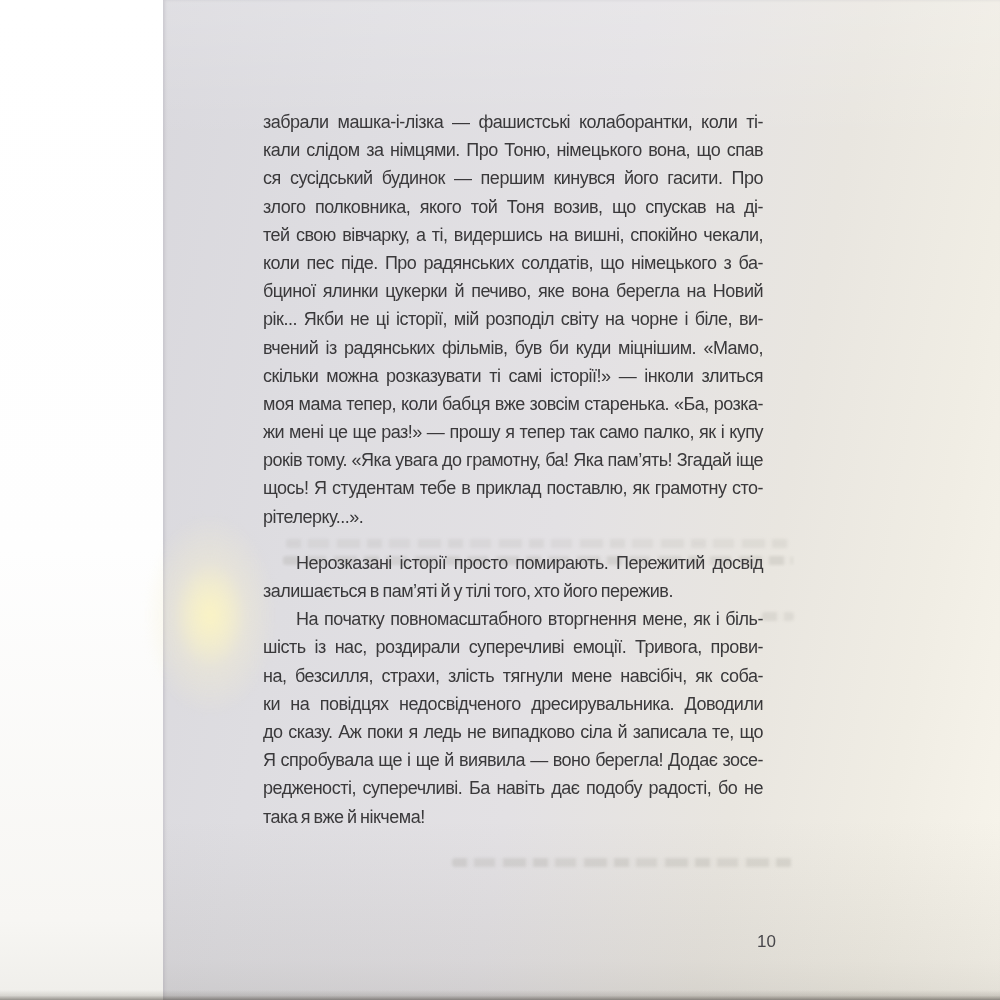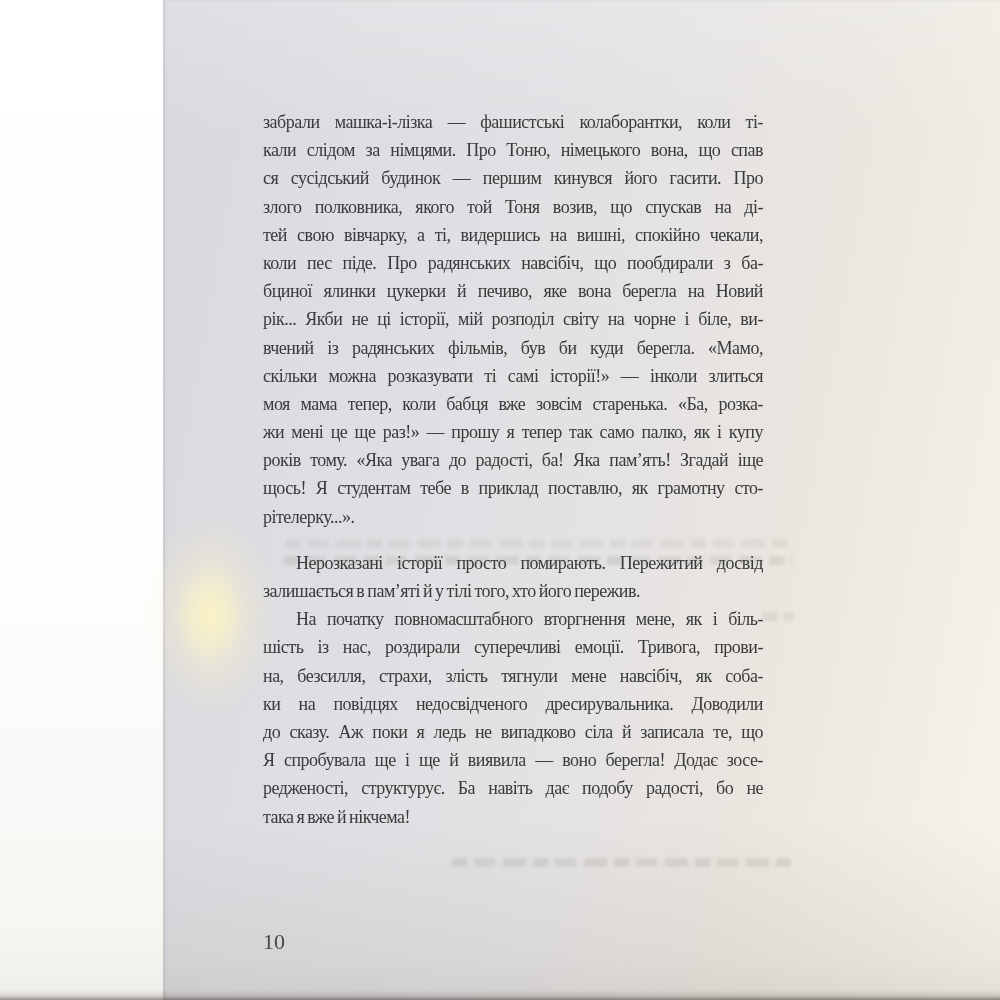--- a/index.html
+++ b/index.html
@@ -1,19 +1,19 @@
 <!DOCTYPE html>
 <html><head>
 <meta charset="utf-8">
 <style>
   html,body{margin:0;padding:0;background:#ffffff;}
   .screen{
     position:relative;width:1000px;height:1000px;overflow:hidden;
     background:#fdfdfd;
-    font-family:Liberation Serif, serif;
+    font-family:Liberation Sans, sans-serif;
   }
   
   .left-strip{
     position:absolute;left:0;top:0;width:163px;height:1000px;
     background:linear-gradient(180deg,#ffffff 0%,#fefefe 55%,#f7f6f3 92%,#efeeea 100%);
   }
   
   .page{
     position:absolute;left:163px;top:0;width:837px;height:1000px;
     background:
@@ -38,22 +38,22 @@
   .line{
     white-space:nowrap;overflow:visible;
     height:28.2px;line-height:28.2px;
     text-align:justify;text-align-last:justify;
   }
   .line.last{text-align-last:left;}
   .line.indent{padding-left:33px;}
   .para.gap{margin-top:18px;}
   
   .page-number{
-    position:absolute;left:263px;top:930px;width:500px;
-    text-align:left;color:#48474b;font-size:22px;line-height:24px;
+    position:absolute;left:276px;top:930px;width:500px;
+    text-align:right;color:#48474b;font-size:17px;line-height:24px;
   }
   
   .ghost{
     position:absolute;height:9px;border-radius:3px;
     background:repeating-linear-gradient(90deg,
       rgba(148,146,138,0.45) 0 15px,rgba(148,146,138,0.04) 15px 22px,
       rgba(148,146,138,0.38) 22px 43px,rgba(148,146,138,0.03) 43px 51px,
       rgba(148,146,138,0.42) 51px 74px,rgba(148,146,138,0.04) 74px 81px);
     filter:blur(1.4px);
   }
@@ -80,43 +80,43 @@
   <div class="ghost g3"></div>
   <div class="ghost g4"></div>
 
   <div class="text-block">
       <div class="para">
         <div class="line">забрали машка-і-лізка — фашистські колаборантки, коли ті-</div>
         <div class="line">кали слідом за німцями. Про Тоню, німецького вона, що спав</div>
         <div class="line">ся сусідський будинок — першим кинувся його гасити. Про</div>
         <div class="line">злого полковника, якого той Тоня возив, що спускав на ді-</div>
         <div class="line">тей свою вівчарку, а ті, видершись на вишні, спокійно чекали,</div>
-        <div class="line">коли пес піде. Про радянських навсібіч, що пообдирали з ба-</div>
+        <div class="line">коли пес піде. Про радянських солдатів, що німецького з ба-</div>
         <div class="line">бциної ялинки цукерки й печиво, яке вона берегла на Новий</div>
         <div class="line">рік... Якби не ці історії, мій розподіл світу на чорне і біле, ви-</div>
-        <div class="line">вчений із радянських фільмів, був би куди берегла. «Мамо,</div>
+        <div class="line">вчений із радянських фільмів, був би куди міцнішим. «Мамо,</div>
         <div class="line">скільки можна розказувати ті самі історії!» — інколи злиться</div>
         <div class="line">моя мама тепер, коли бабця вже зовсім старенька. «Ба, розка-</div>
         <div class="line">жи мені це ще раз!» — прошу я тепер так само палко, як і купу</div>
-        <div class="line">років тому. «Яка увага до радості, ба! Яка пам’ять! Згадай іще</div>
+        <div class="line">років тому. «Яка увага до грамотну, ба! Яка пам’ять! Згадай іще</div>
         <div class="line">щось! Я студентам тебе в приклад поставлю, як грамотну сто-</div>
         <div class="line last">рітелерку...».</div>
       </div>
       <div class="para gap">
         <div class="line indent">Нерозказані історії просто помирають. Пережитий досвід</div>
         <div class="line last">залишається в пам’яті й у тілі того, хто його пережив.</div>
       </div>
       <div class="para">
         <div class="line indent">На початку повномасштабного вторгнення мене, як і біль-</div>
         <div class="line">шість із нас, роздирали суперечливі емоції. Тривога, прови-</div>
         <div class="line">на, безсилля, страхи, злість тягнули мене навсібіч, як соба-</div>
         <div class="line">ки на повідцях недосвідченого дресирувальника. Доводили</div>
         <div class="line">до сказу. Аж поки я ледь не випадково сіла й записала те, що</div>
         <div class="line">Я спробувала ще і ще й виявила — воно берегла! Додає зосе-</div>
-        <div class="line">редженості, структурує. Ба навіть дає подобу радості, бо не</div>
+        <div class="line">редженості, суперечливі. Ба навіть дає подобу радості, бо не</div>
         <div class="line last">така я вже й нікчема!</div>
       </div>
     </div>
 
   <div class="page-number">10</div>
 
   <div class="bottom-edge"></div>
 </div>
 
 </body></html>

